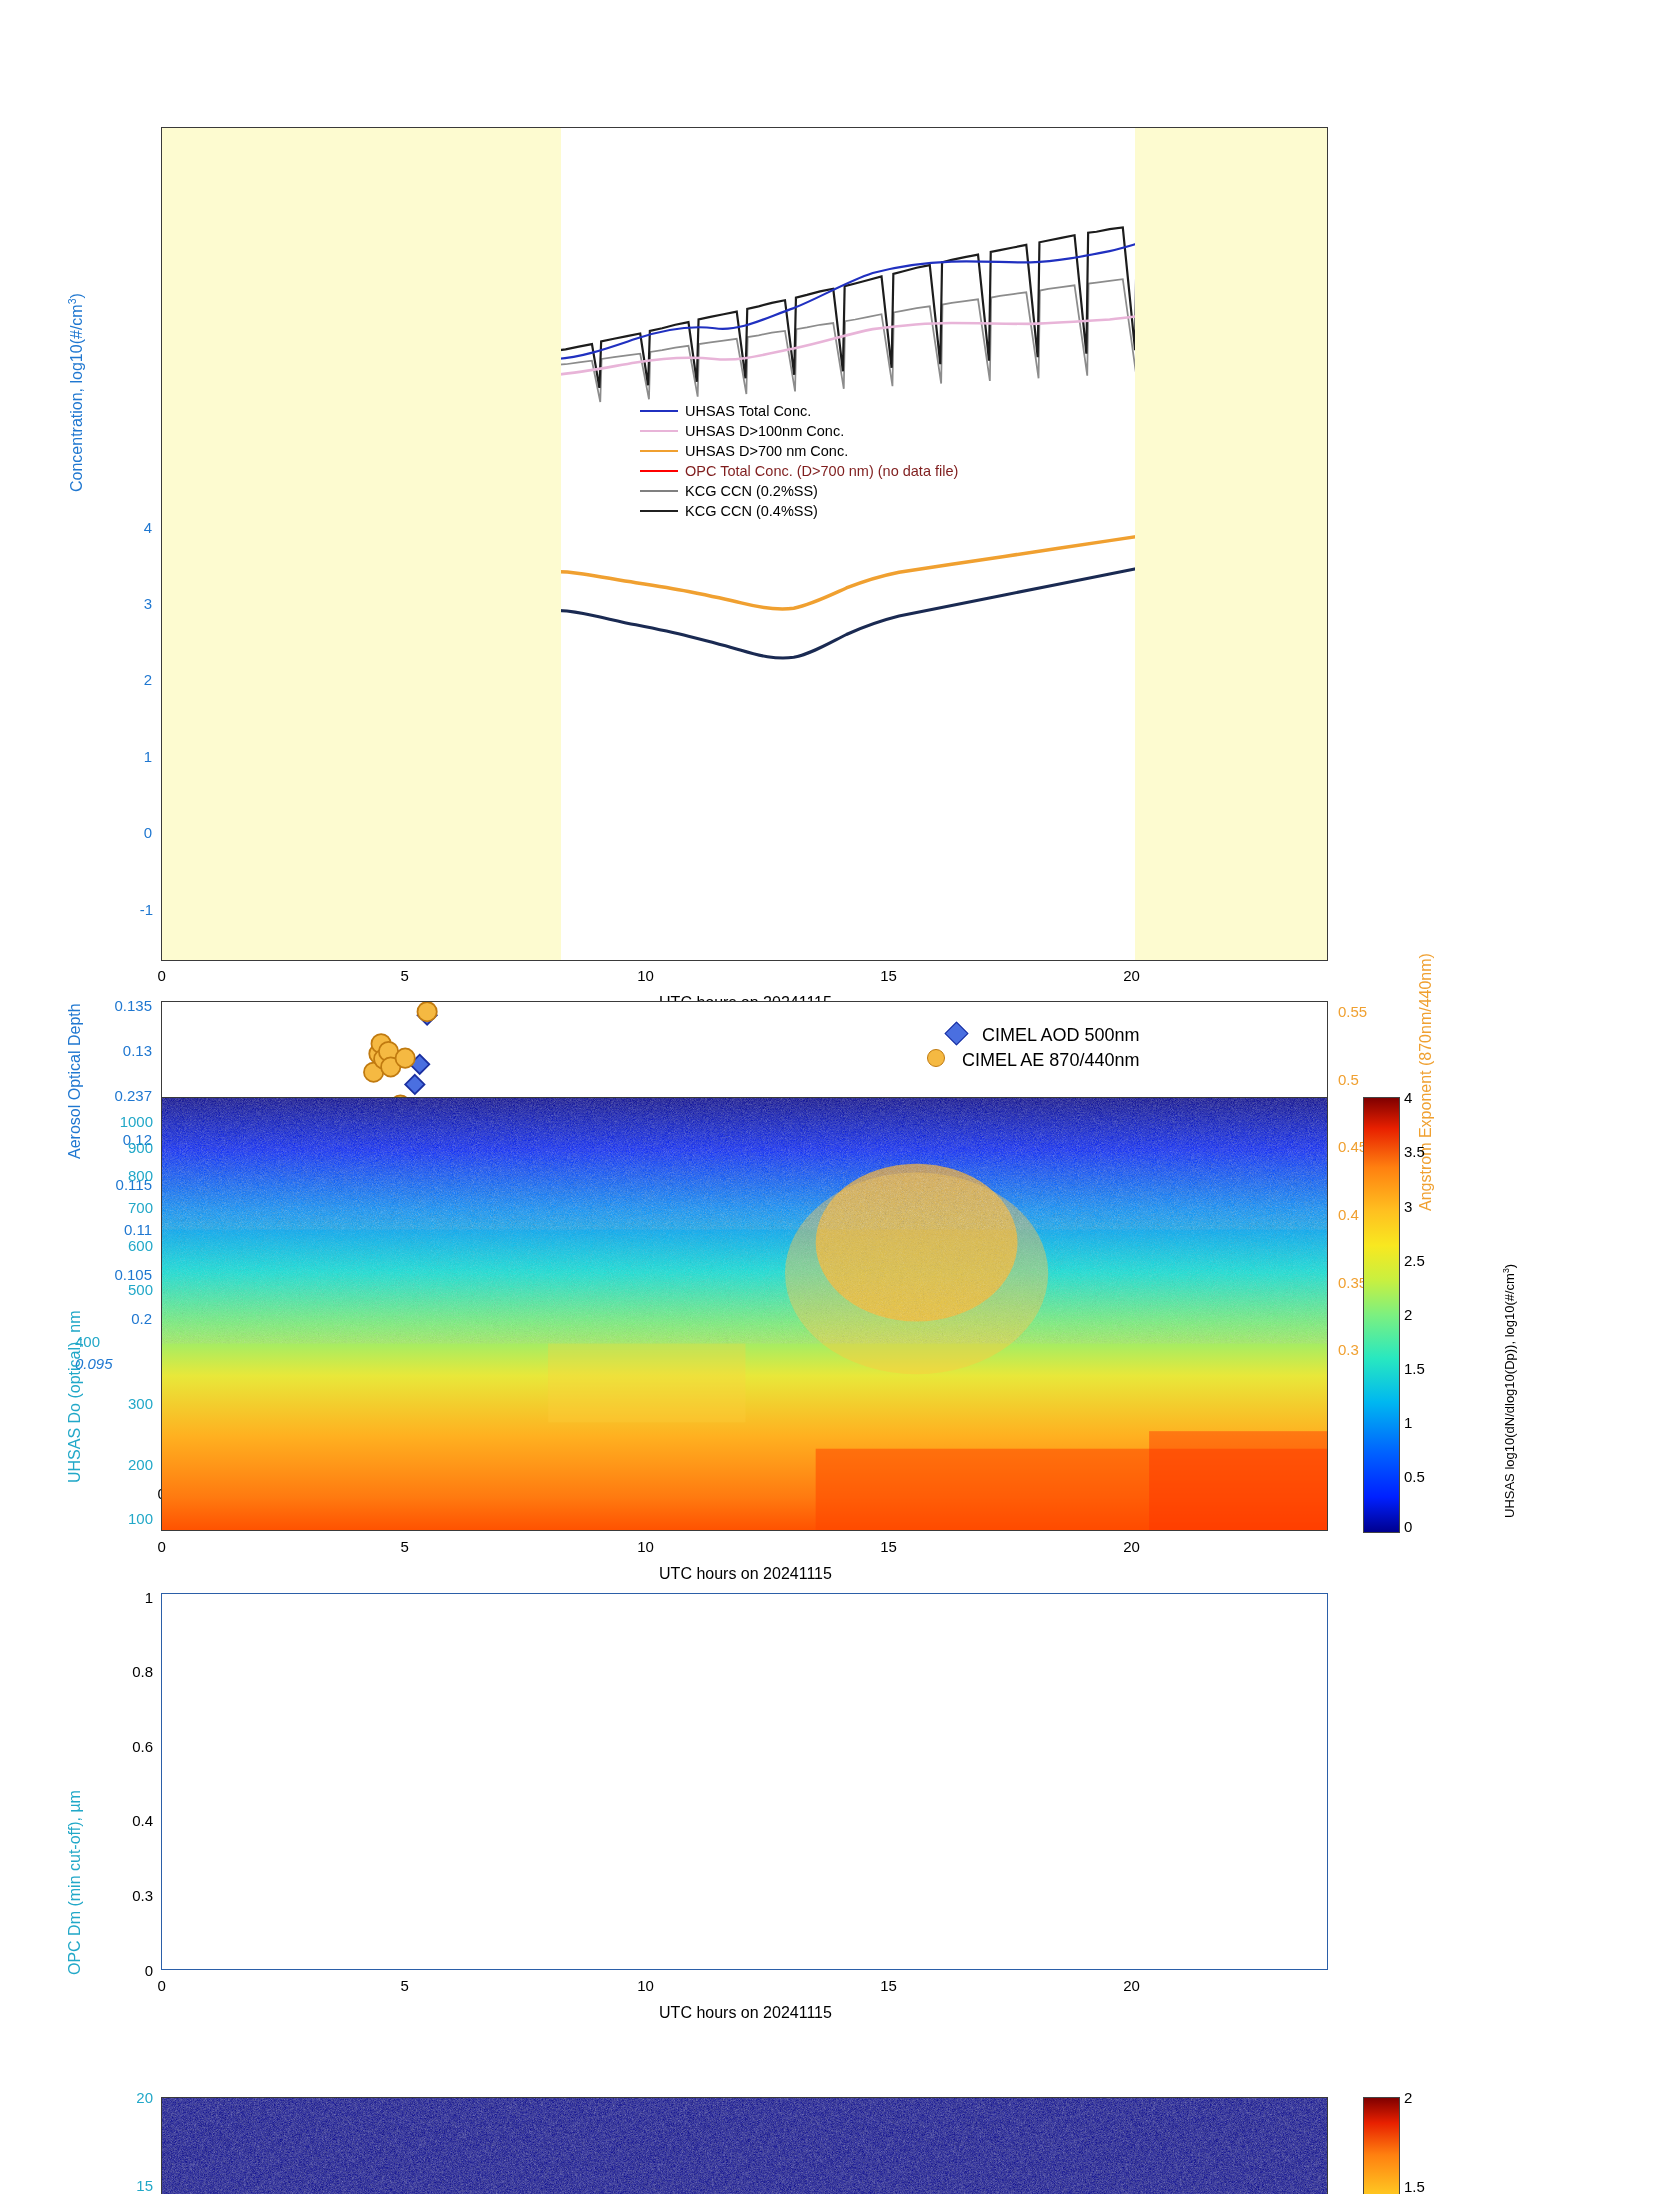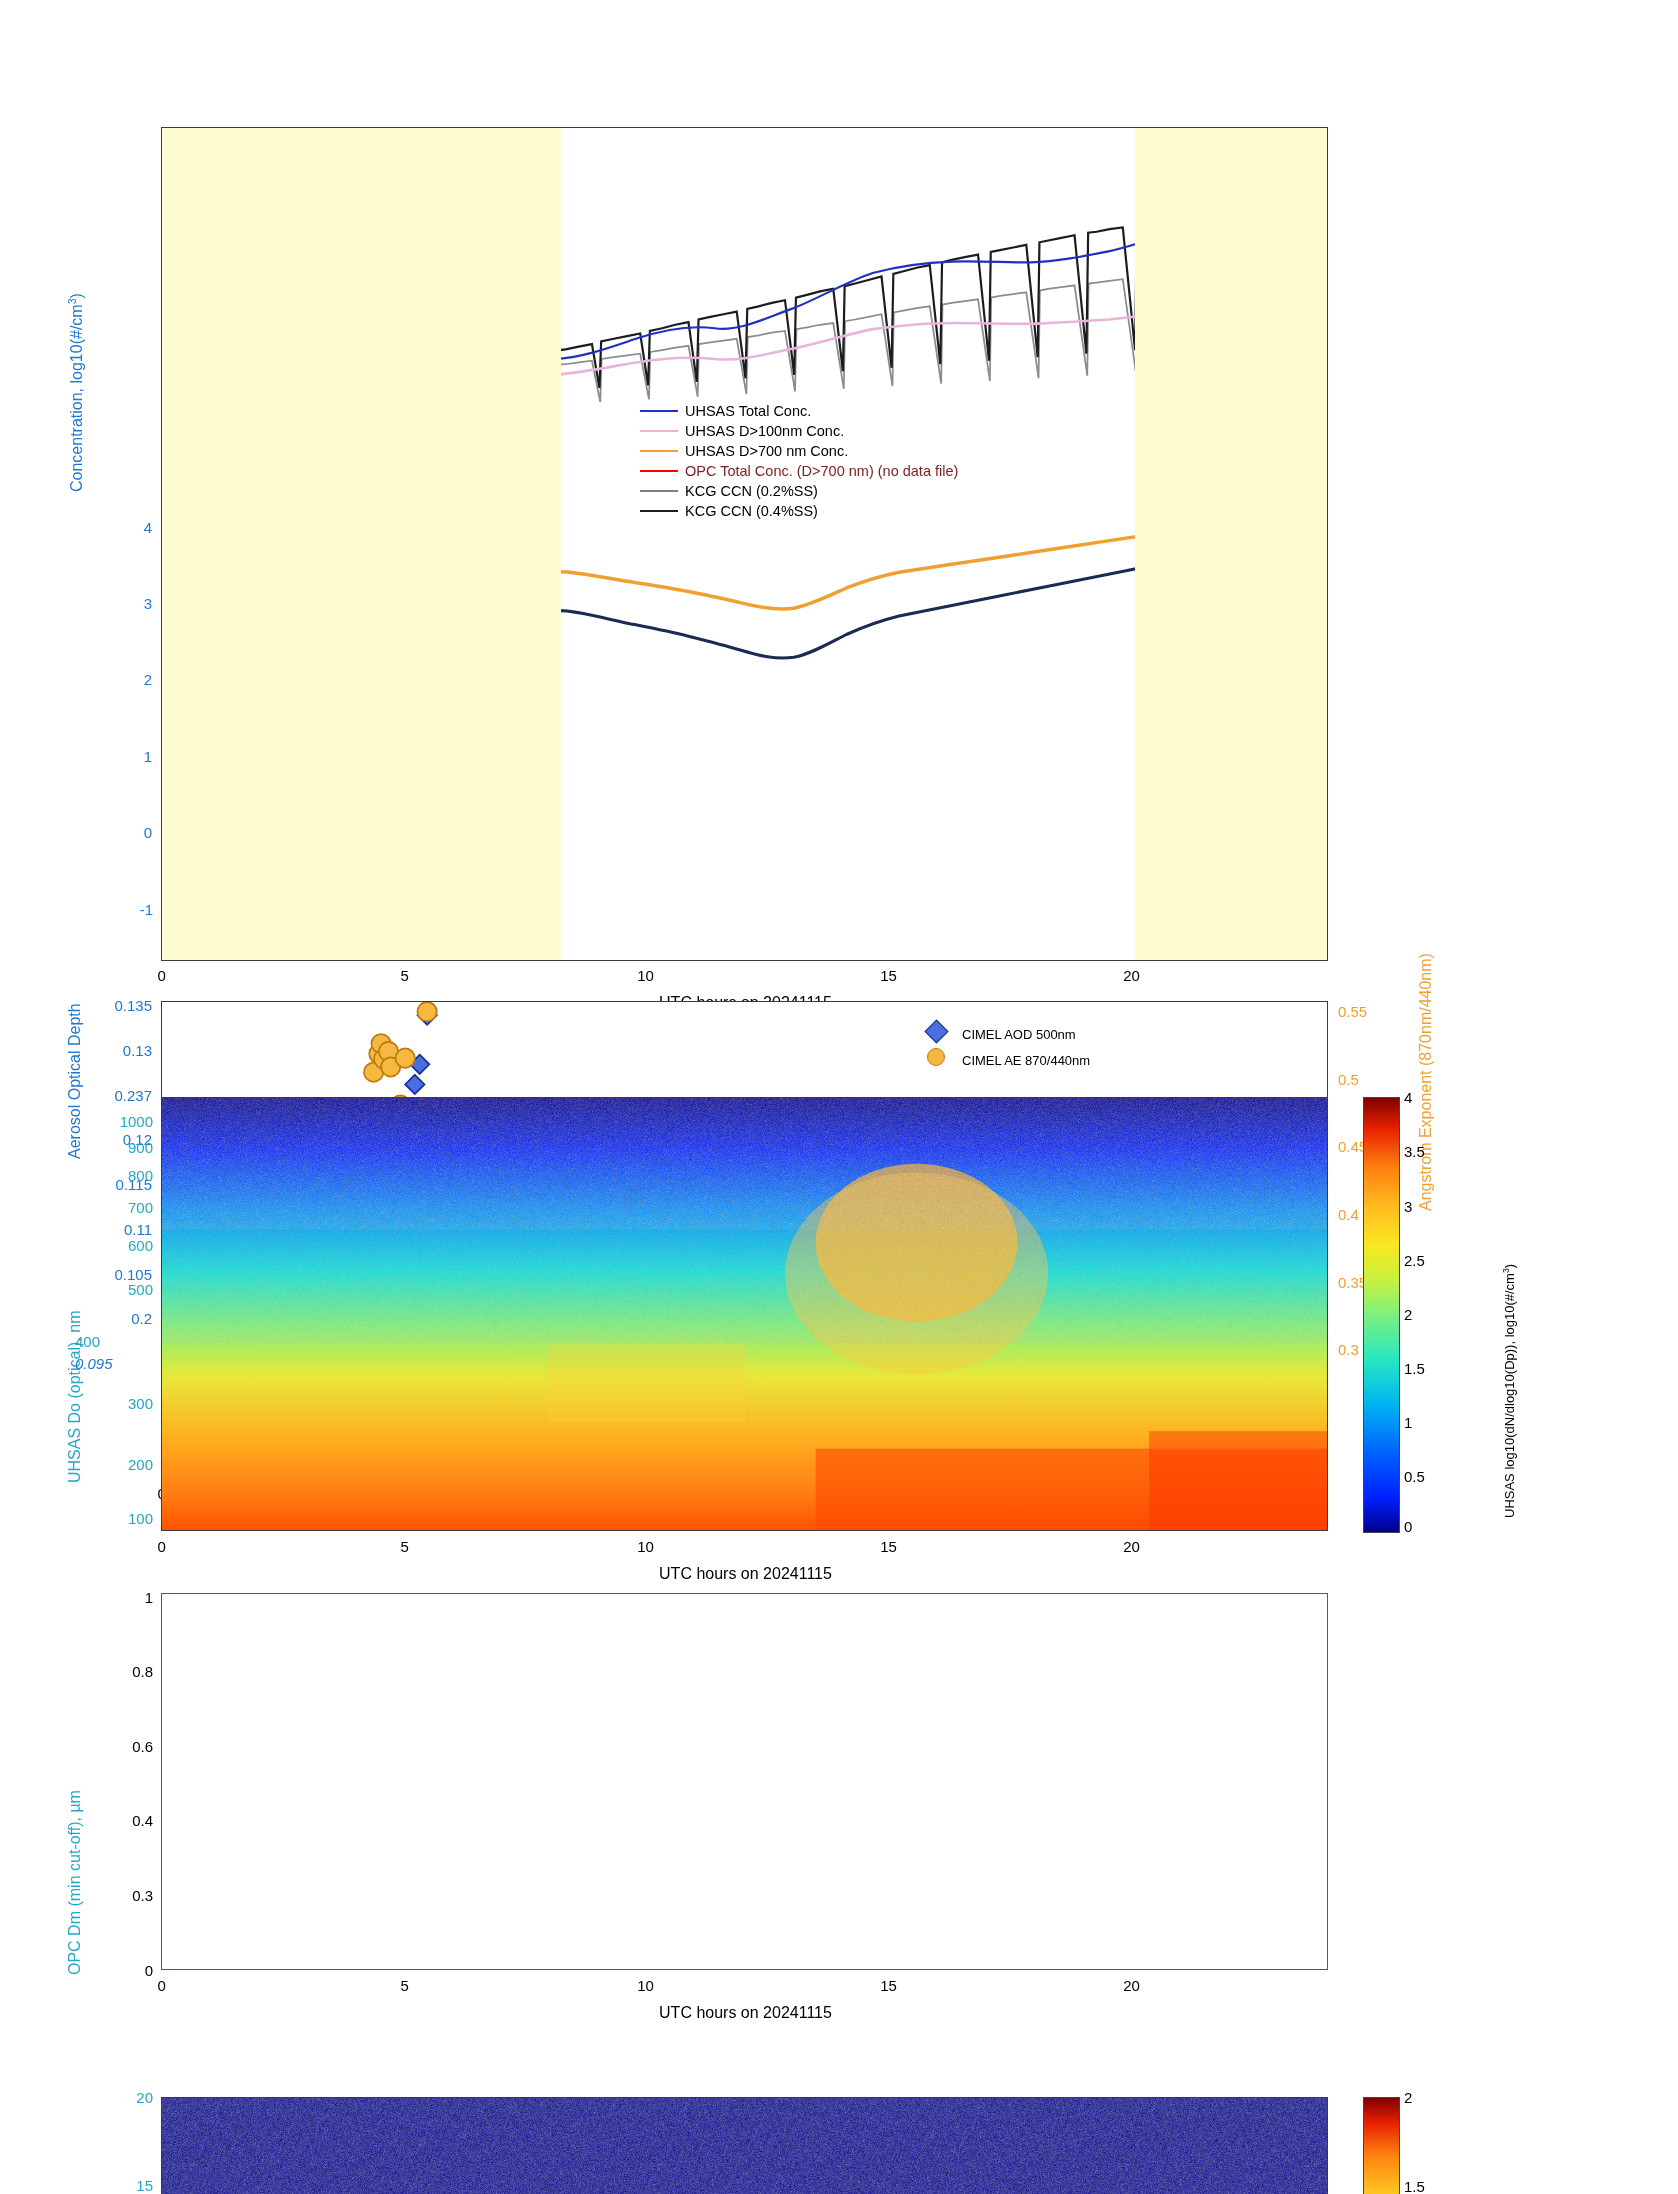--- a/index.html
+++ b/index.html
@@ -19,21 +19,21 @@
   .tick.blue{color:#1f77d0;}
   .tick.orange{color:#f0a030;}
   .tick.cyan{color:#22a8c8;}
   .tick.black{color:#000;}
 
   .legend{position:absolute;font-size:14.5px;}
   .legend .row{position:relative;height:20px;line-height:20px;white-space:nowrap;}
   .legend .swatch{display:inline-block;width:38px;height:0;border-top-width:2.2px;border-top-style:solid;vertical-align:middle;margin-right:7px;}
   .legend .lbl{display:inline-block;vertical-align:middle;}
 
-  .legend2{position:absolute;font-size:13px;}
+  .legend2{position:absolute;font-size:18px;text-align:right;}
   .legend2 .row{position:relative;height:24.6px;line-height:24.6px;white-space:nowrap;}
   .legend2 .mk{display:inline-block;width:38px;text-align:center;vertical-align:middle;margin-right:7px;}
 
   .diamond{display:inline-block;width:15px;height:15px;background:#4a6fe0;border:1.3px solid #1a2fa0;transform:rotate(45deg);}
   .circ{display:inline-block;width:16px;height:16px;border-radius:50%;background:#f5b942;border:1.3px solid #c07a10;}
 
   .shade{position:absolute;background:#fdfbd0;}
 
   .cbar{position:absolute;border:0.9px solid #444;}
   .cbar-lbl{position:absolute;transform-origin:0 0;transform:rotate(-90deg);white-space:nowrap;font-size:13px;color:#000;}

